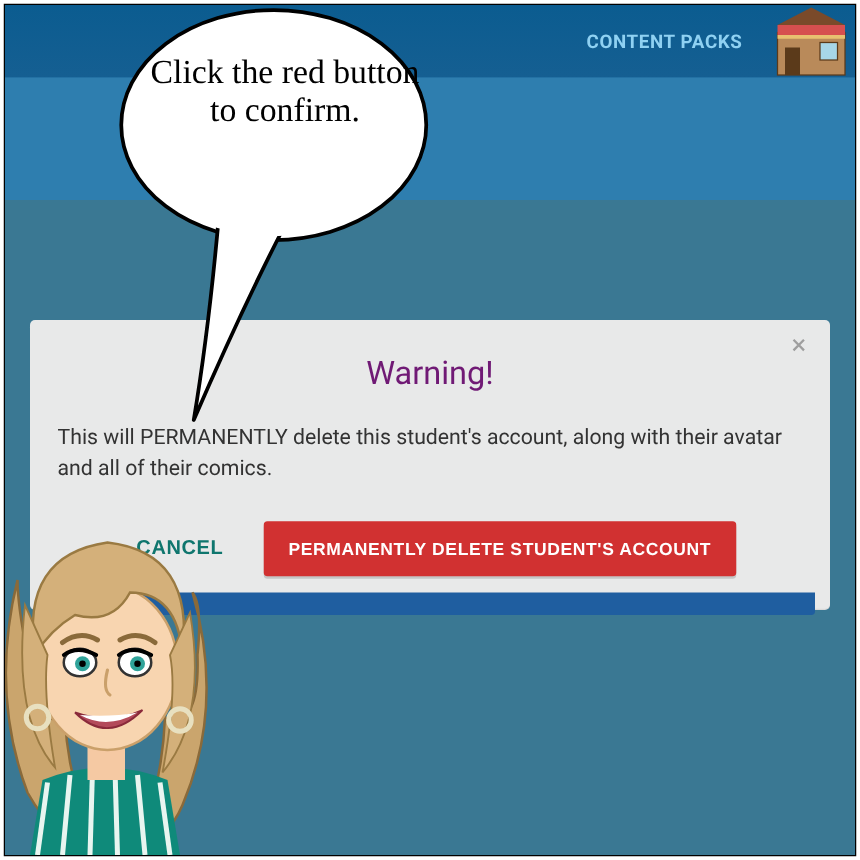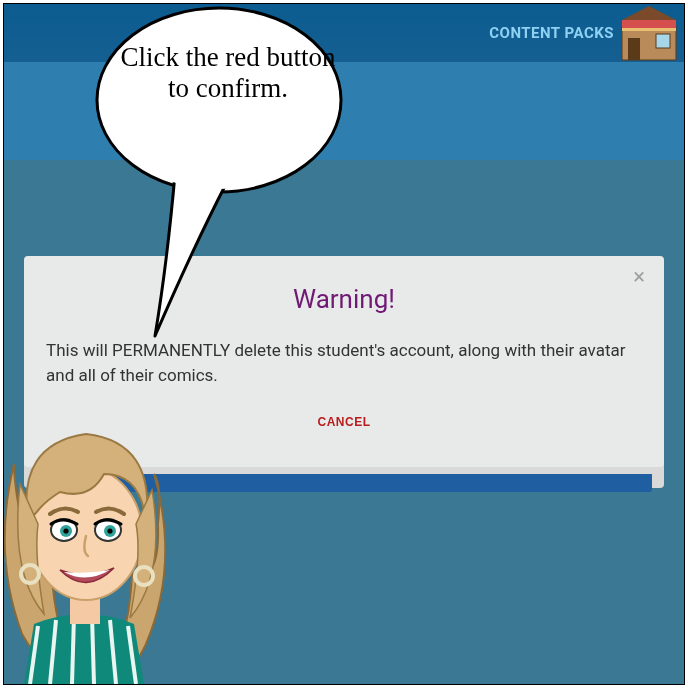--- a/index.html
+++ b/index.html
@@ -18,21 +18,21 @@
     background: linear-gradient(180deg, #0a5a8f 0%, #1a6a9f 8%, #1a6a9f 20%, #2a7aae 24%, #336f8f 100%);
   }
   .topbar {
     position: absolute;
     top: 0; left: 0; right: 0;
     height: 58px;
     background: linear-gradient(180deg, #0b5c90 0%, #155f92 100%);
     display: flex;
     align-items: center;
     justify-content: flex-end;
-    padding-right: 70px;
+    padding-right: 90px;
   }
   .content-packs {
     color: #8fd1f2;
     font-weight: 700;
     font-size: 15px;
     letter-spacing: 0.5px;
   }
   .store-icon {
     position: absolute;
     right: 4px;
@@ -89,34 +89,34 @@
     font-weight: 400;
     font-size: 26px;
     color: #701a75;
     margin-top: 10px;
     margin-bottom: 24px;
   }
   .dialog p {
     color: #333;
     font-size: 17px;
     line-height: 1.45;
-    margin-bottom: 16px;
+    margin-bottom: 30px;
   }
   .btnrow {
     display: flex;
     gap: 22px;
     justify-content: center;
     align-items: center;
   }
   .btn-cancel {
     background: transparent;
     border: none;
-    color: #b91c1c;
+    color: #0f766e;
     font-weight: 700;
-    font-size: 12px;
+    font-size: 16px;
     letter-spacing: 0.5px;
     padding: 12px 10px;
     cursor: pointer;
   }
   .btn-delete {
     background: #d13131;
     border: none;
     color: #fff;
     font-weight: 700;
     font-size: 14px;
@@ -190,20 +190,21 @@
   <div class="midband2"></div>
 
   <div class="dialog-backing"></div>
 
   <div class="dialog">
     <div class="close">×</div>
     <h2>Warning!</h2>
     <p>This will PERMANENTLY delete this student's account, along with their avatar and all of their comics.</p>
     <div class="btnrow">
       <button class="btn-cancel">CANCEL</button>
+      <button class="btn-delete">PERMANENTLY DELETE STUDENT'S ACCOUNT</button>
     </div>
   </div>
 
   <div class="bottom-bar"></div>
 
   <div class="bubble-wrap">
     <svg viewBox="0 0 260 340" width="260" height="340">
       <ellipse cx="130" cy="96" rx="122" ry="92" fill="#fff" stroke="#000" stroke-width="3"></ellipse>
       <path d="M 86 170 Q 78 260 66 332 Q 104 244 138 178 Z" fill="#fff" stroke="#000" stroke-width="3" stroke-linejoin="round"></path>
       <ellipse cx="130" cy="96" rx="119" ry="89" fill="#fff"></ellipse>

